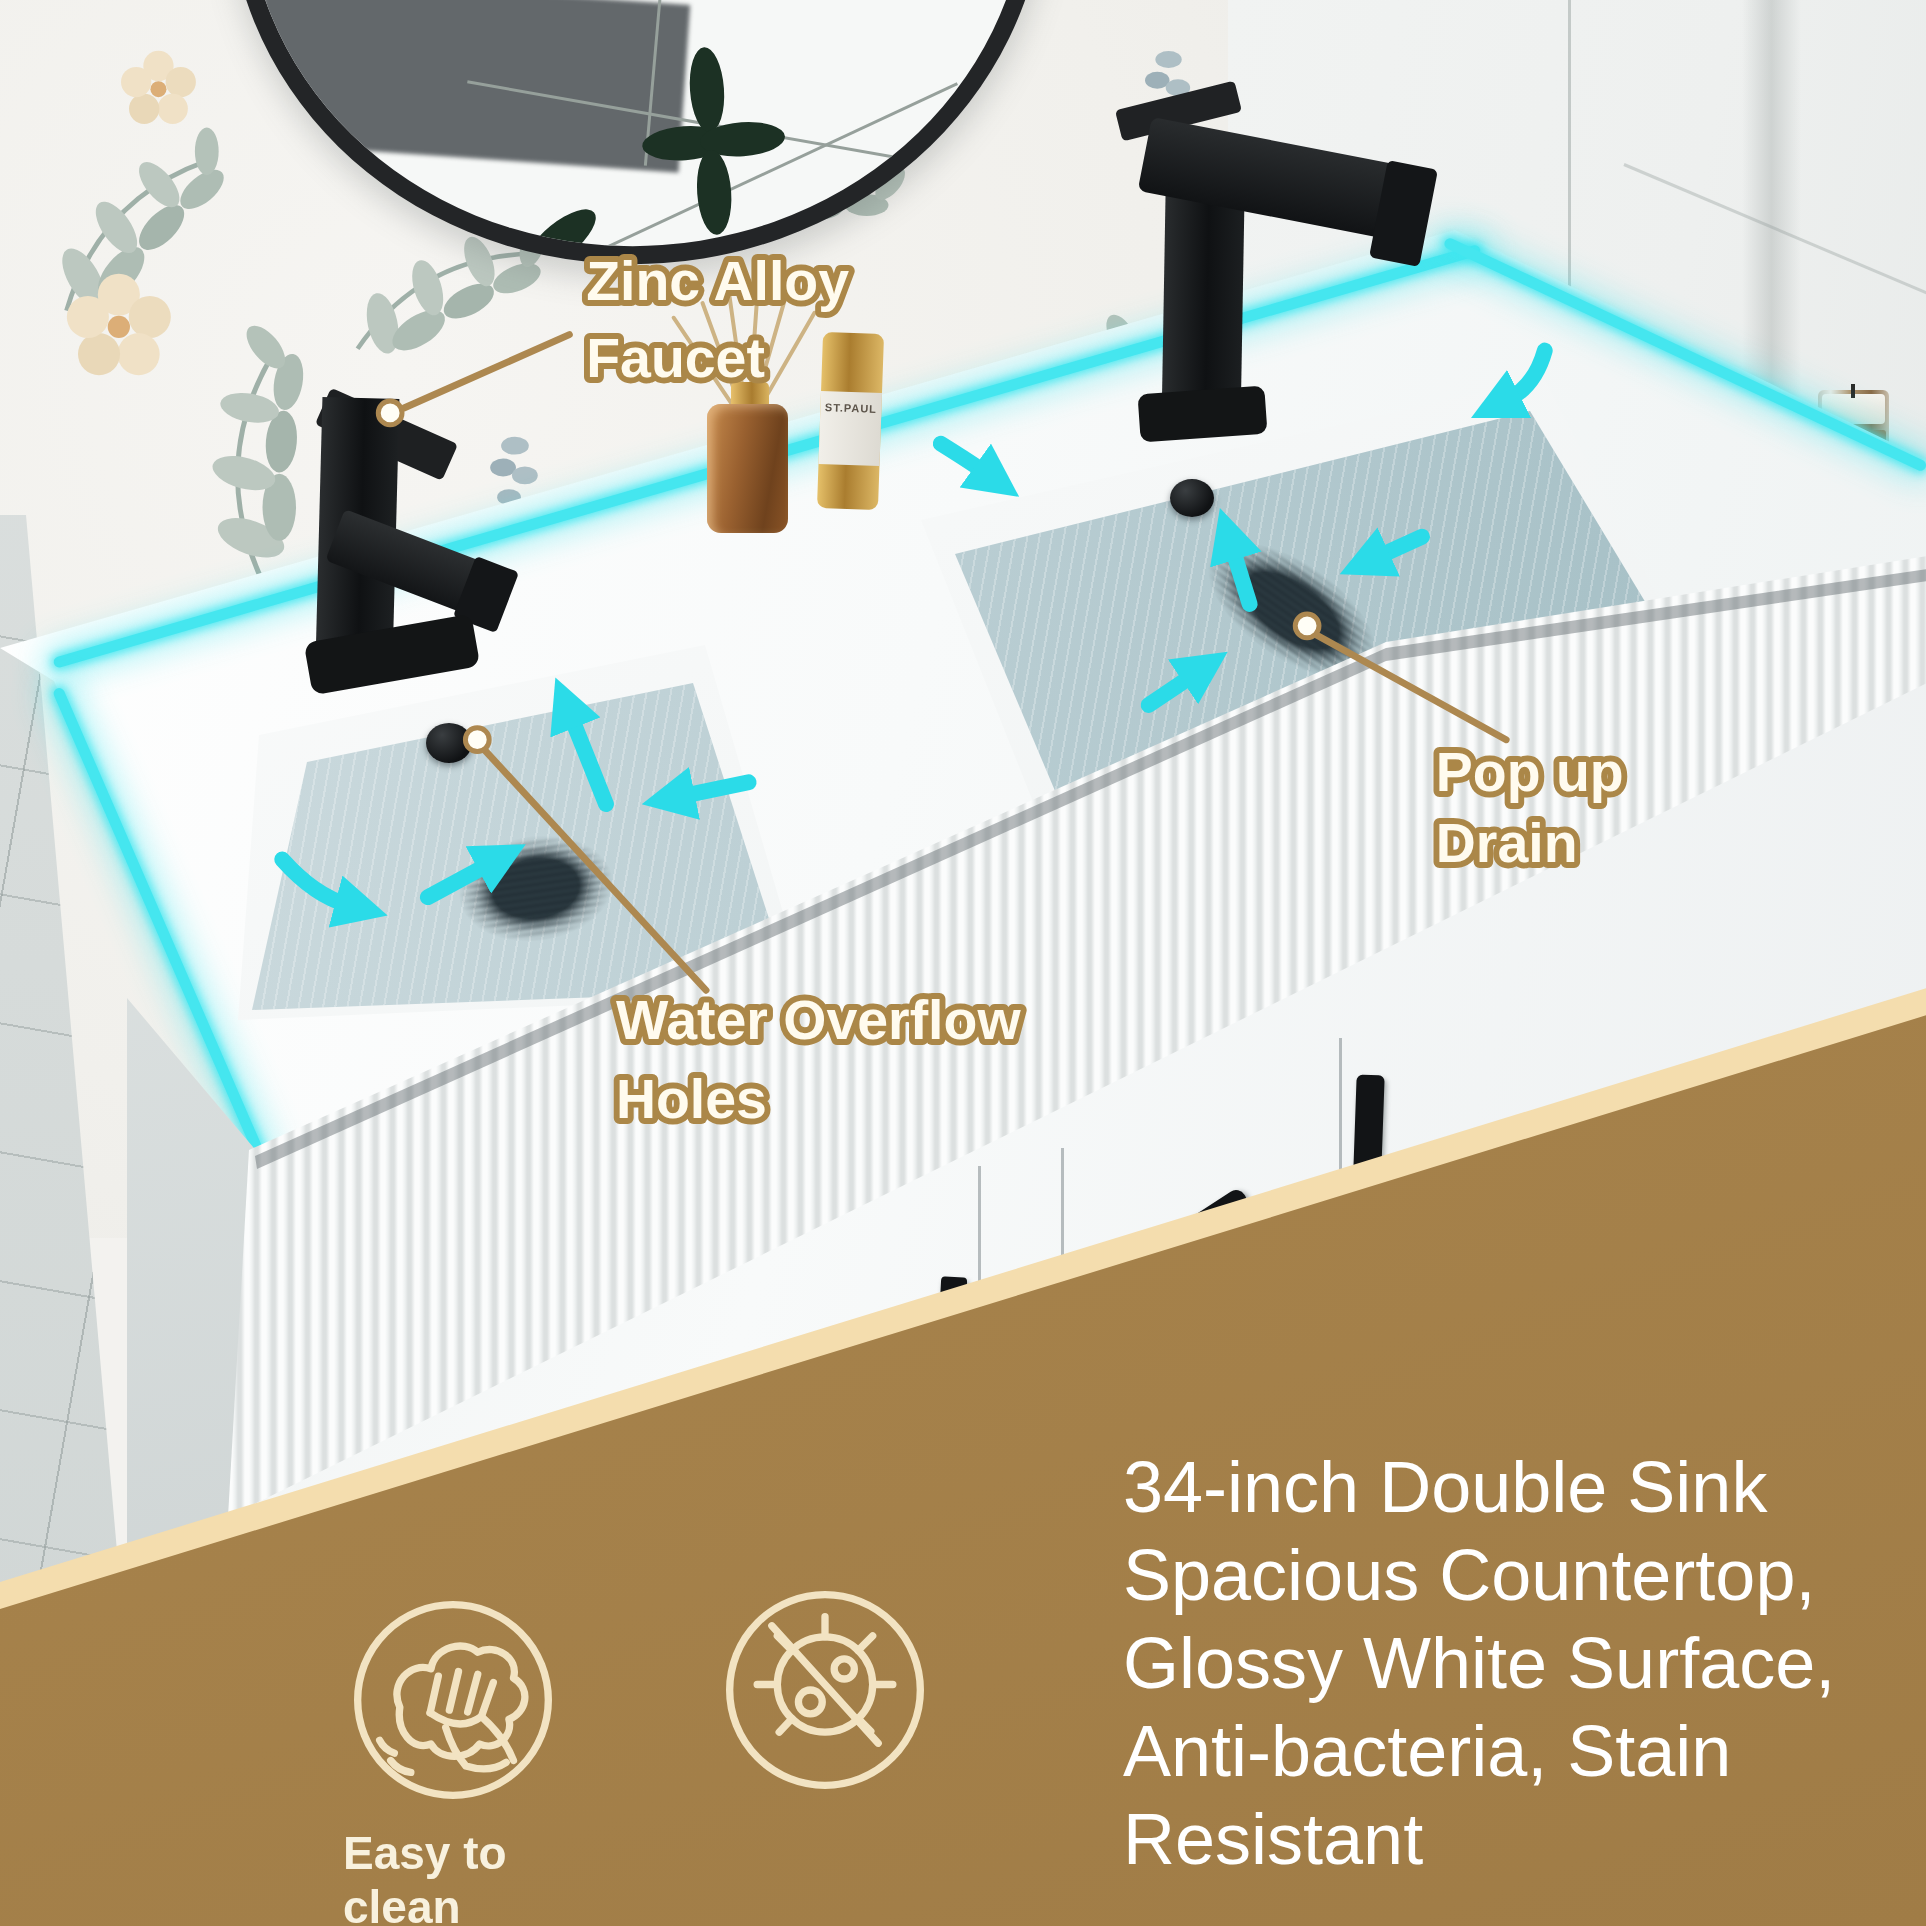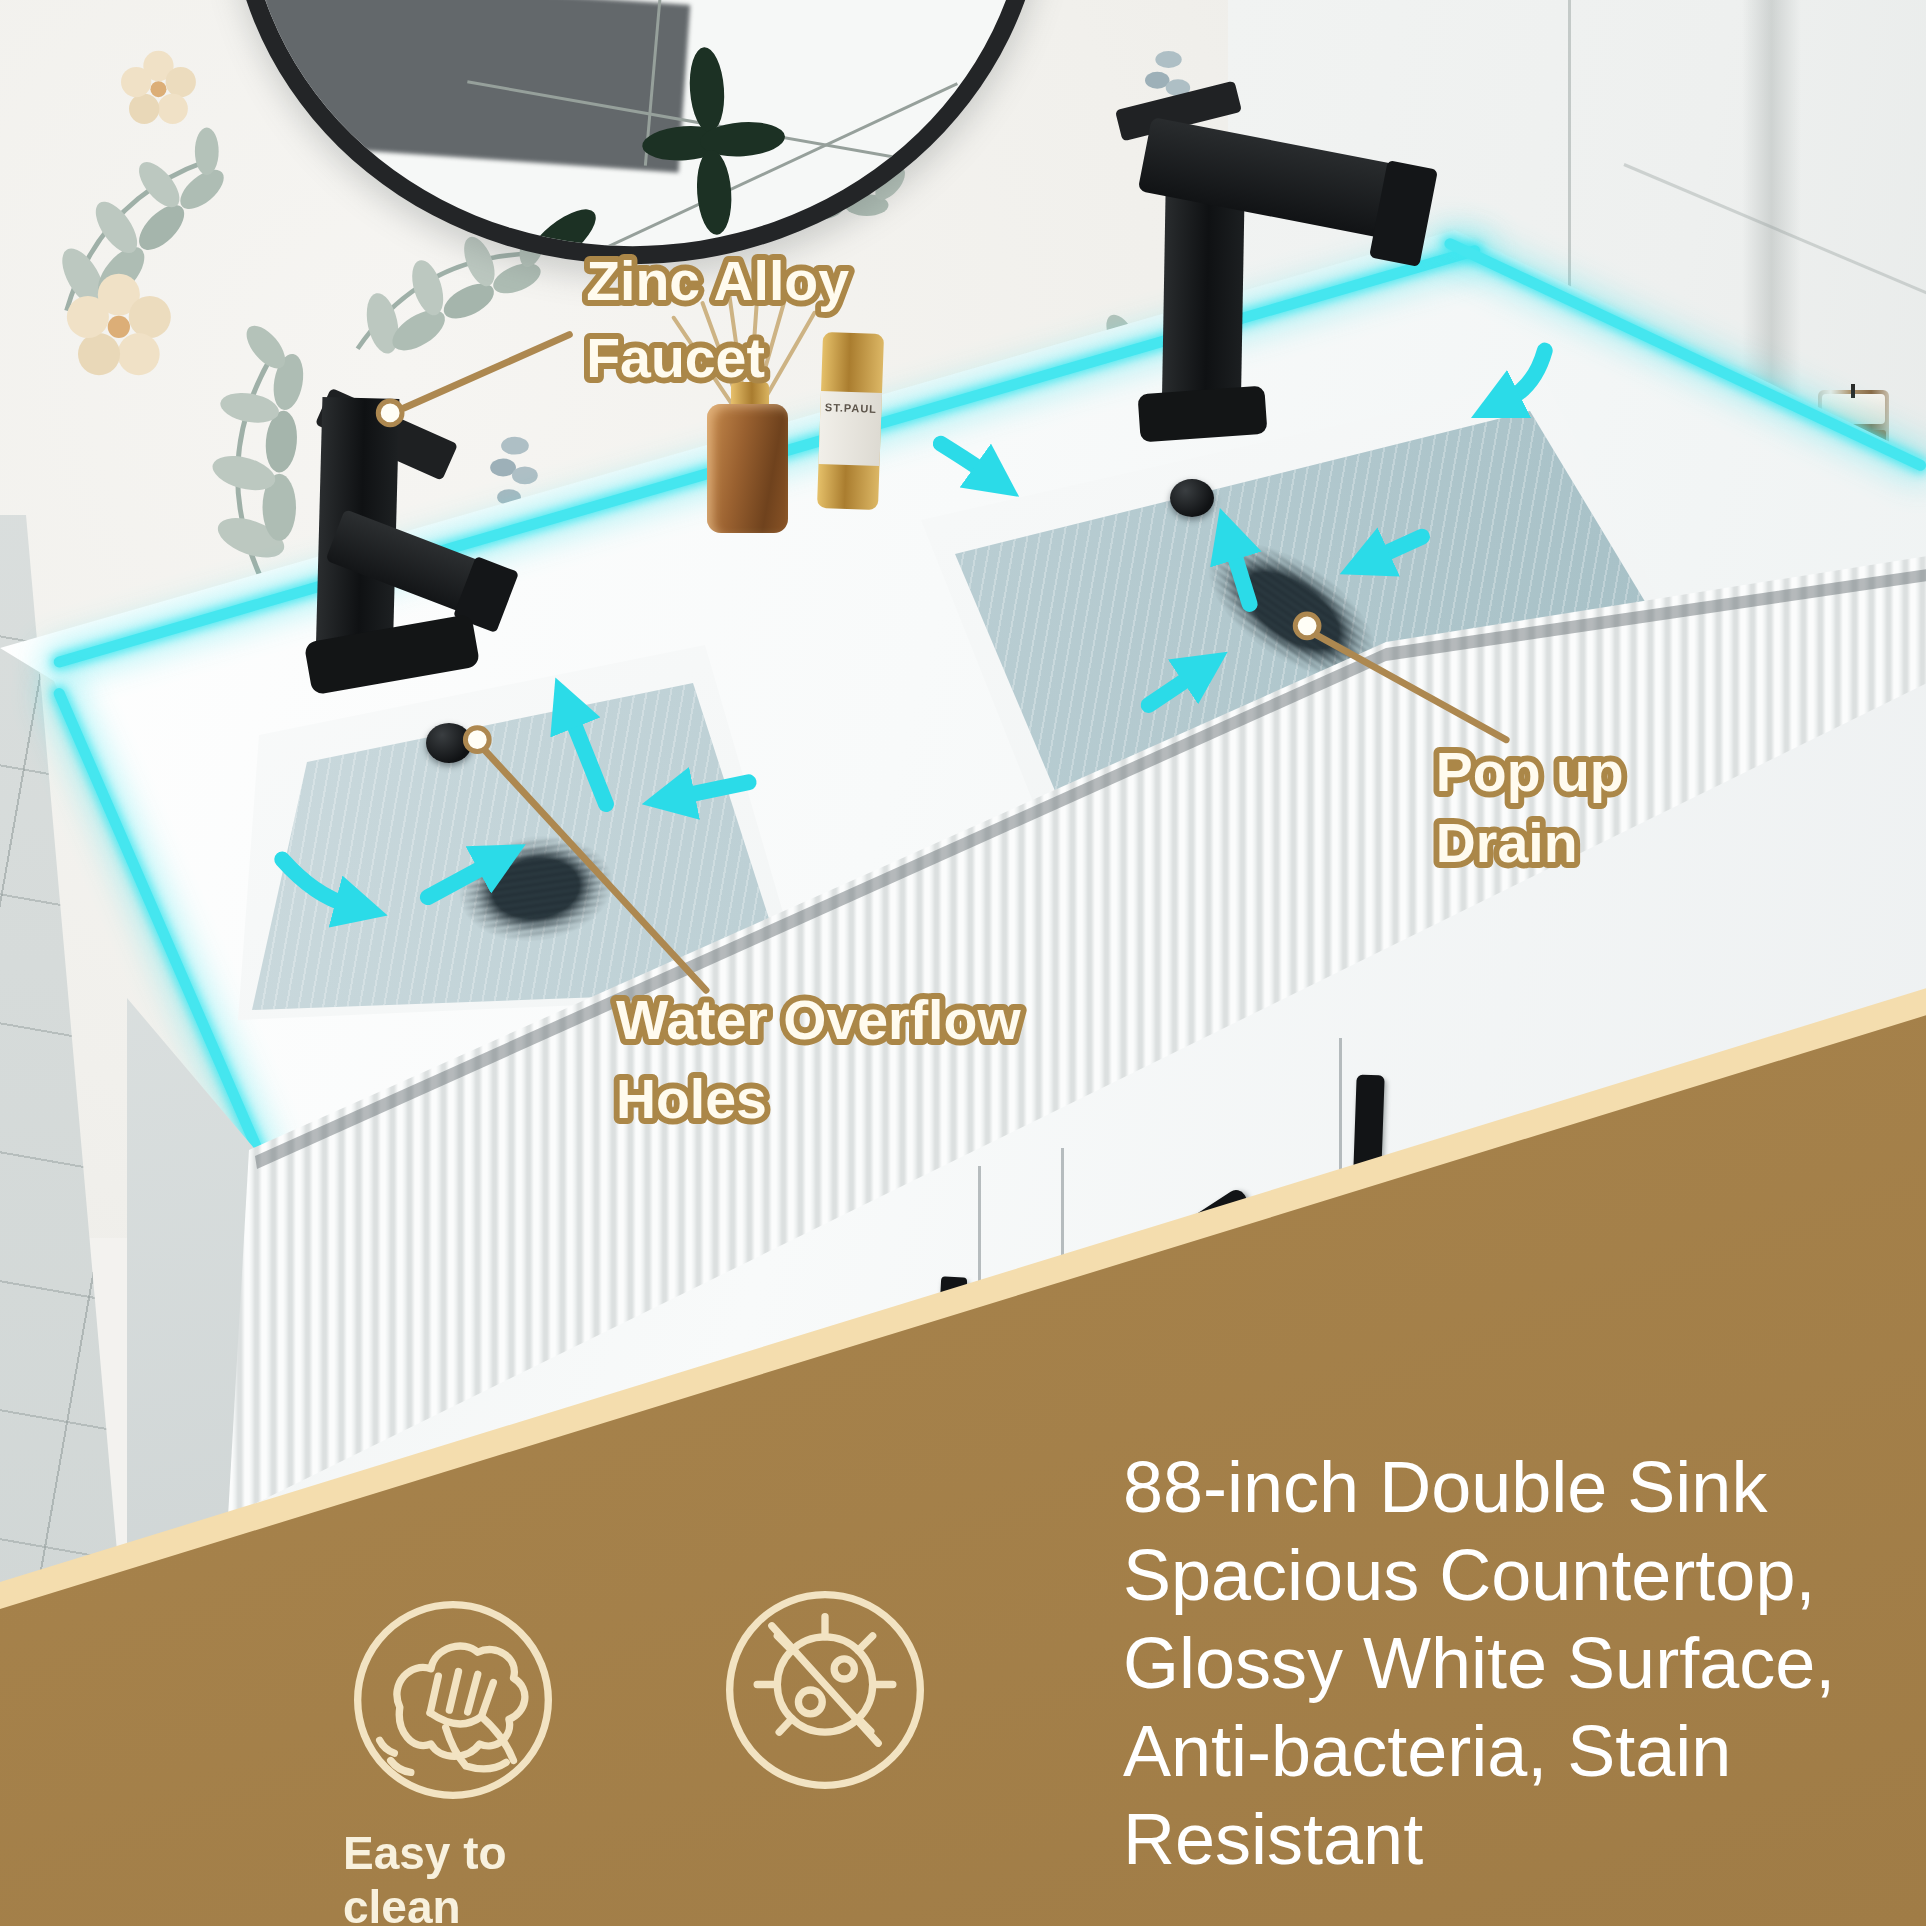--- a/index.html
+++ b/index.html
@@ -285,21 +285,21 @@
   <div class="door-seam" style="left:978px;top:1166px;height:297px;"></div>
   <div class="door-seam" style="left:1061px;top:1148px;height:287px;"></div>
   <div class="door-seam" style="left:1339px;top:1038px;height:277px;"></div>
   <div id="handle-1" class="handle"></div>
   <div id="handle-2" class="handle"></div>
   <div id="handle-3" class="handle"></div>
 
   <div id="cream-band" class="layer"></div>
   <div id="brown-panel" class="layer"></div>
 
-  <div id="description" class="abs">88-inch Double Sink
+  <div id="description" class="abs">34-inch Double Sink
 Spacious Countertop,
 Glossy White Surface,
 Anti-bacteria, Stain
 Resistant</div>
 
   <div id="feature-clean" class="feature">
     <svg class="ficon" viewBox="0 0 240 240">
       <circle cx="120" cy="120" r="104" class="icon-stroke"></circle>
       <path class="icon-stroke" d="M62,128 C50,102 74,78 96,86 C100,62 132,54 147,68 C167,58 192,74 186,96 C206,108 200,134 181,141 C186,160 166,176 149,168 C136,186 106,186 96,168 C76,176 58,154 62,128 Z"></path>
       <path class="icon-stroke" d="M104,94 L95,134 M126,89 L116,131 M147,92 L136,133 M164,101 L151,138"></path>

